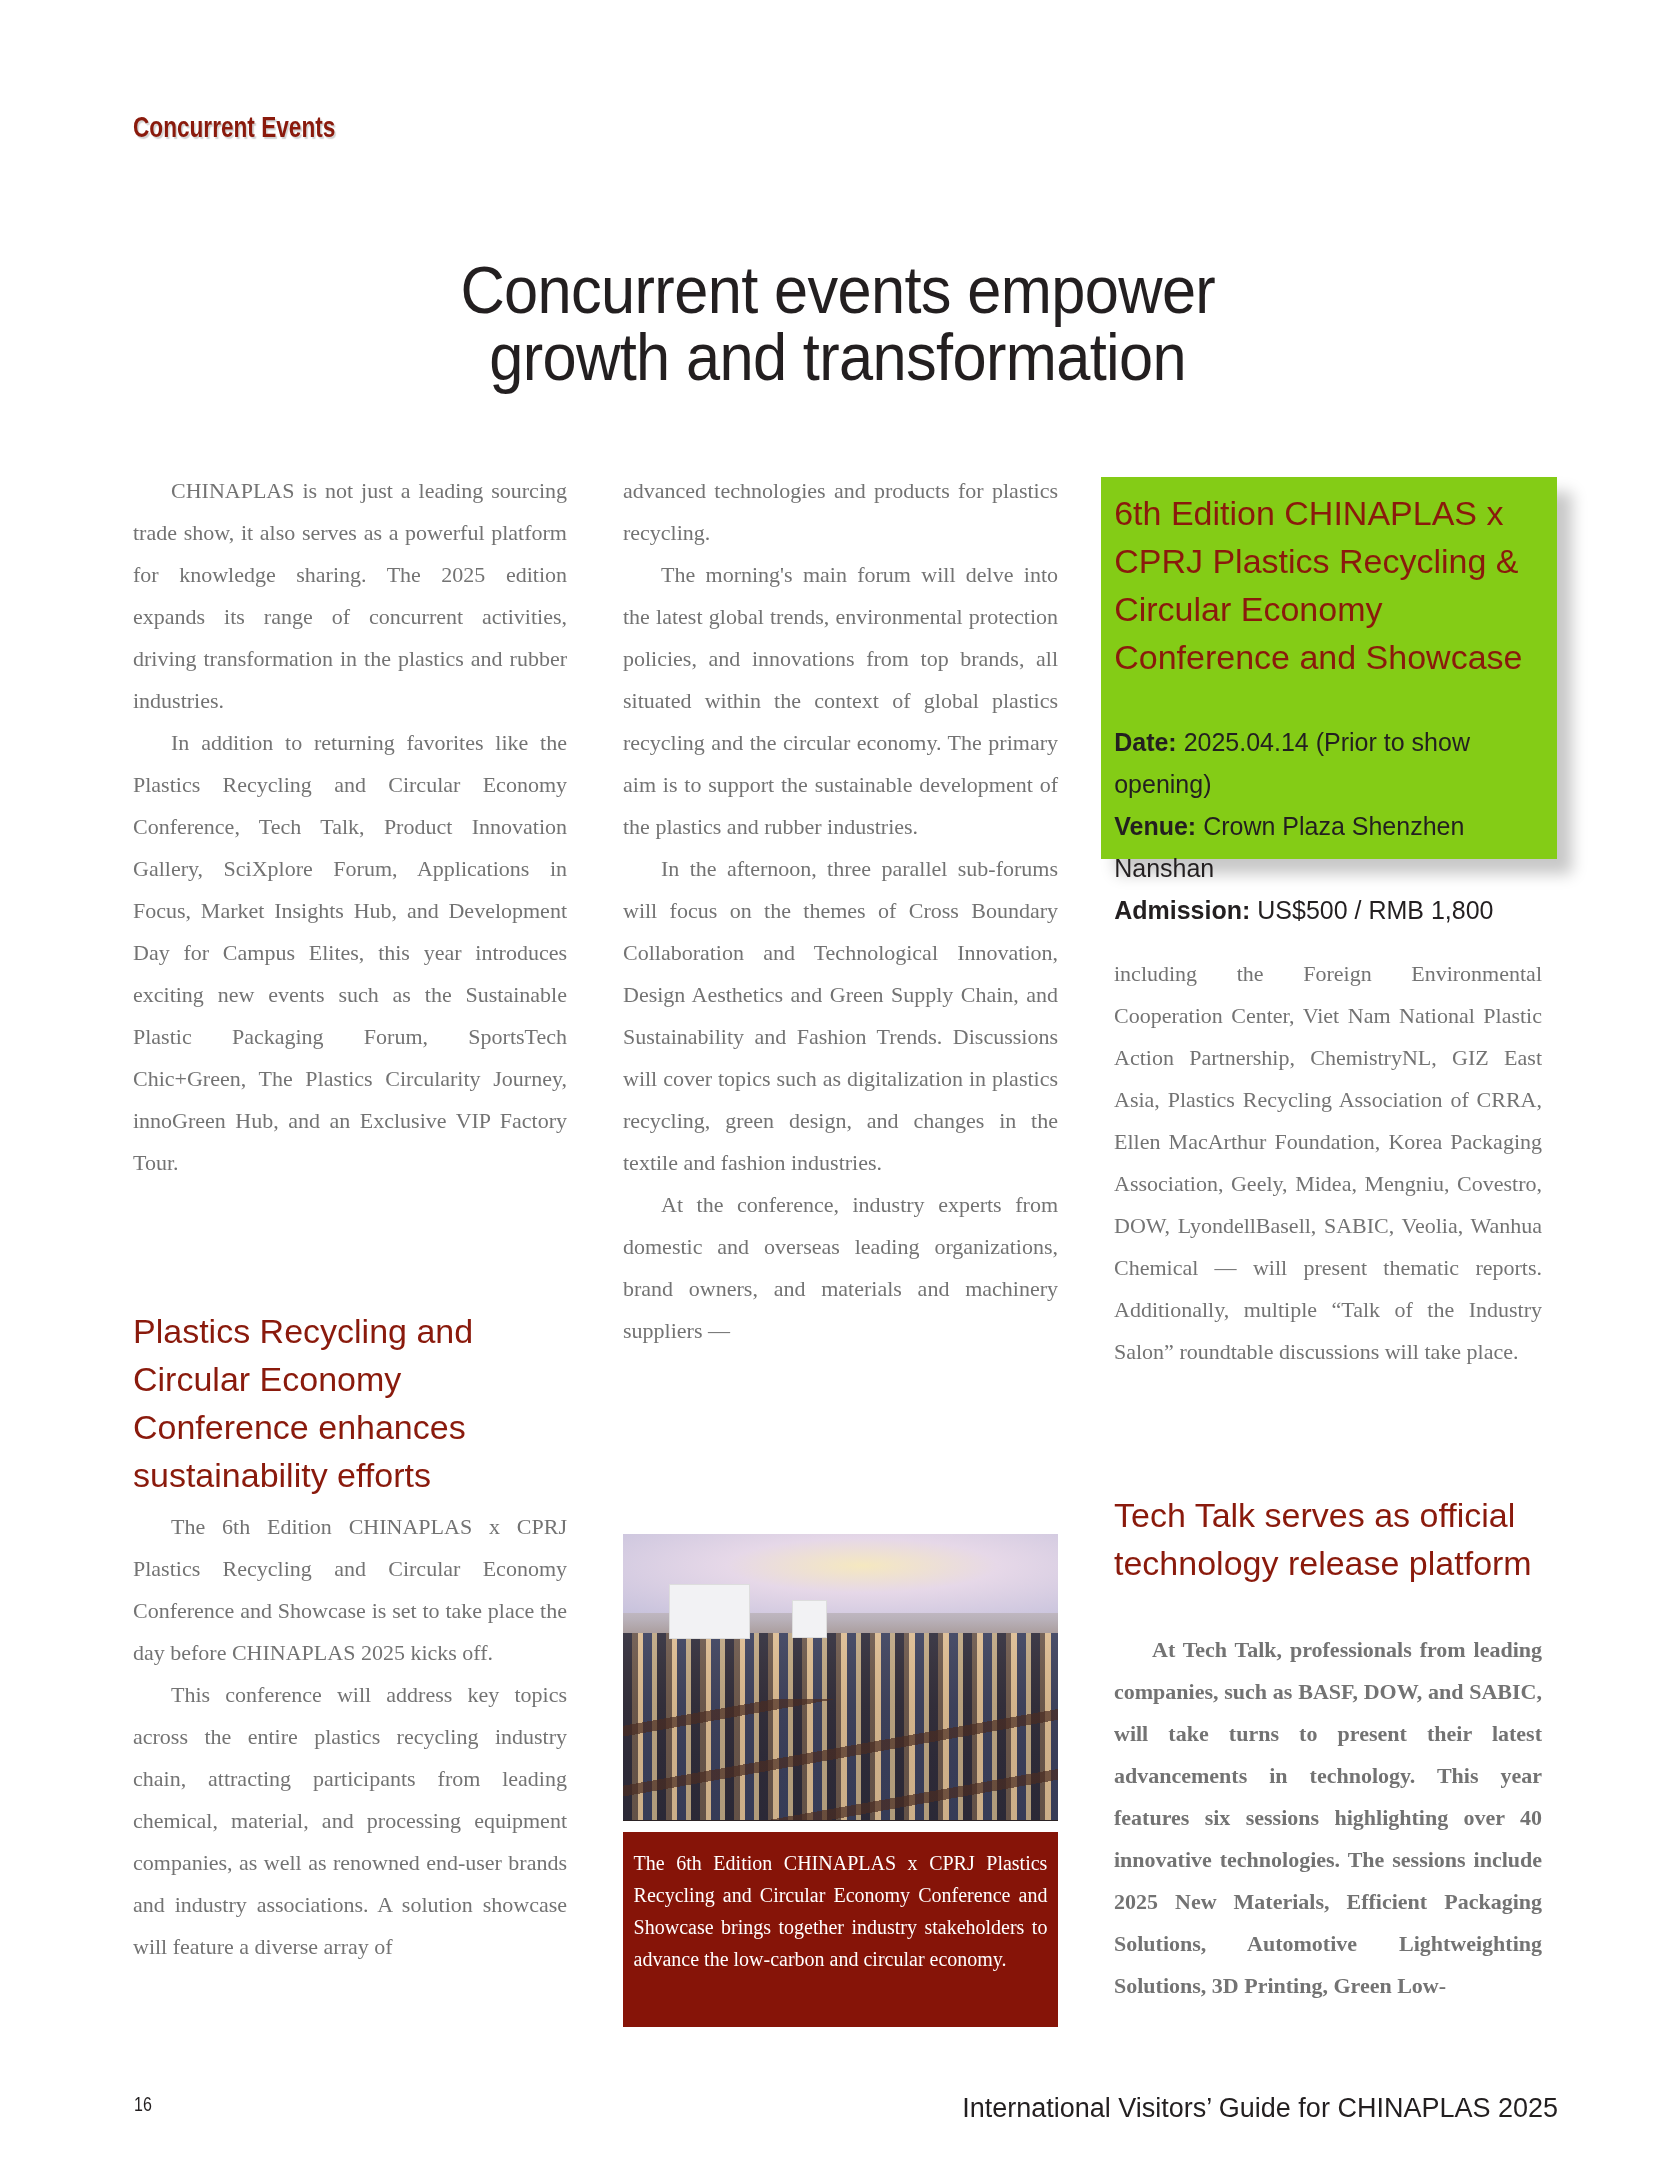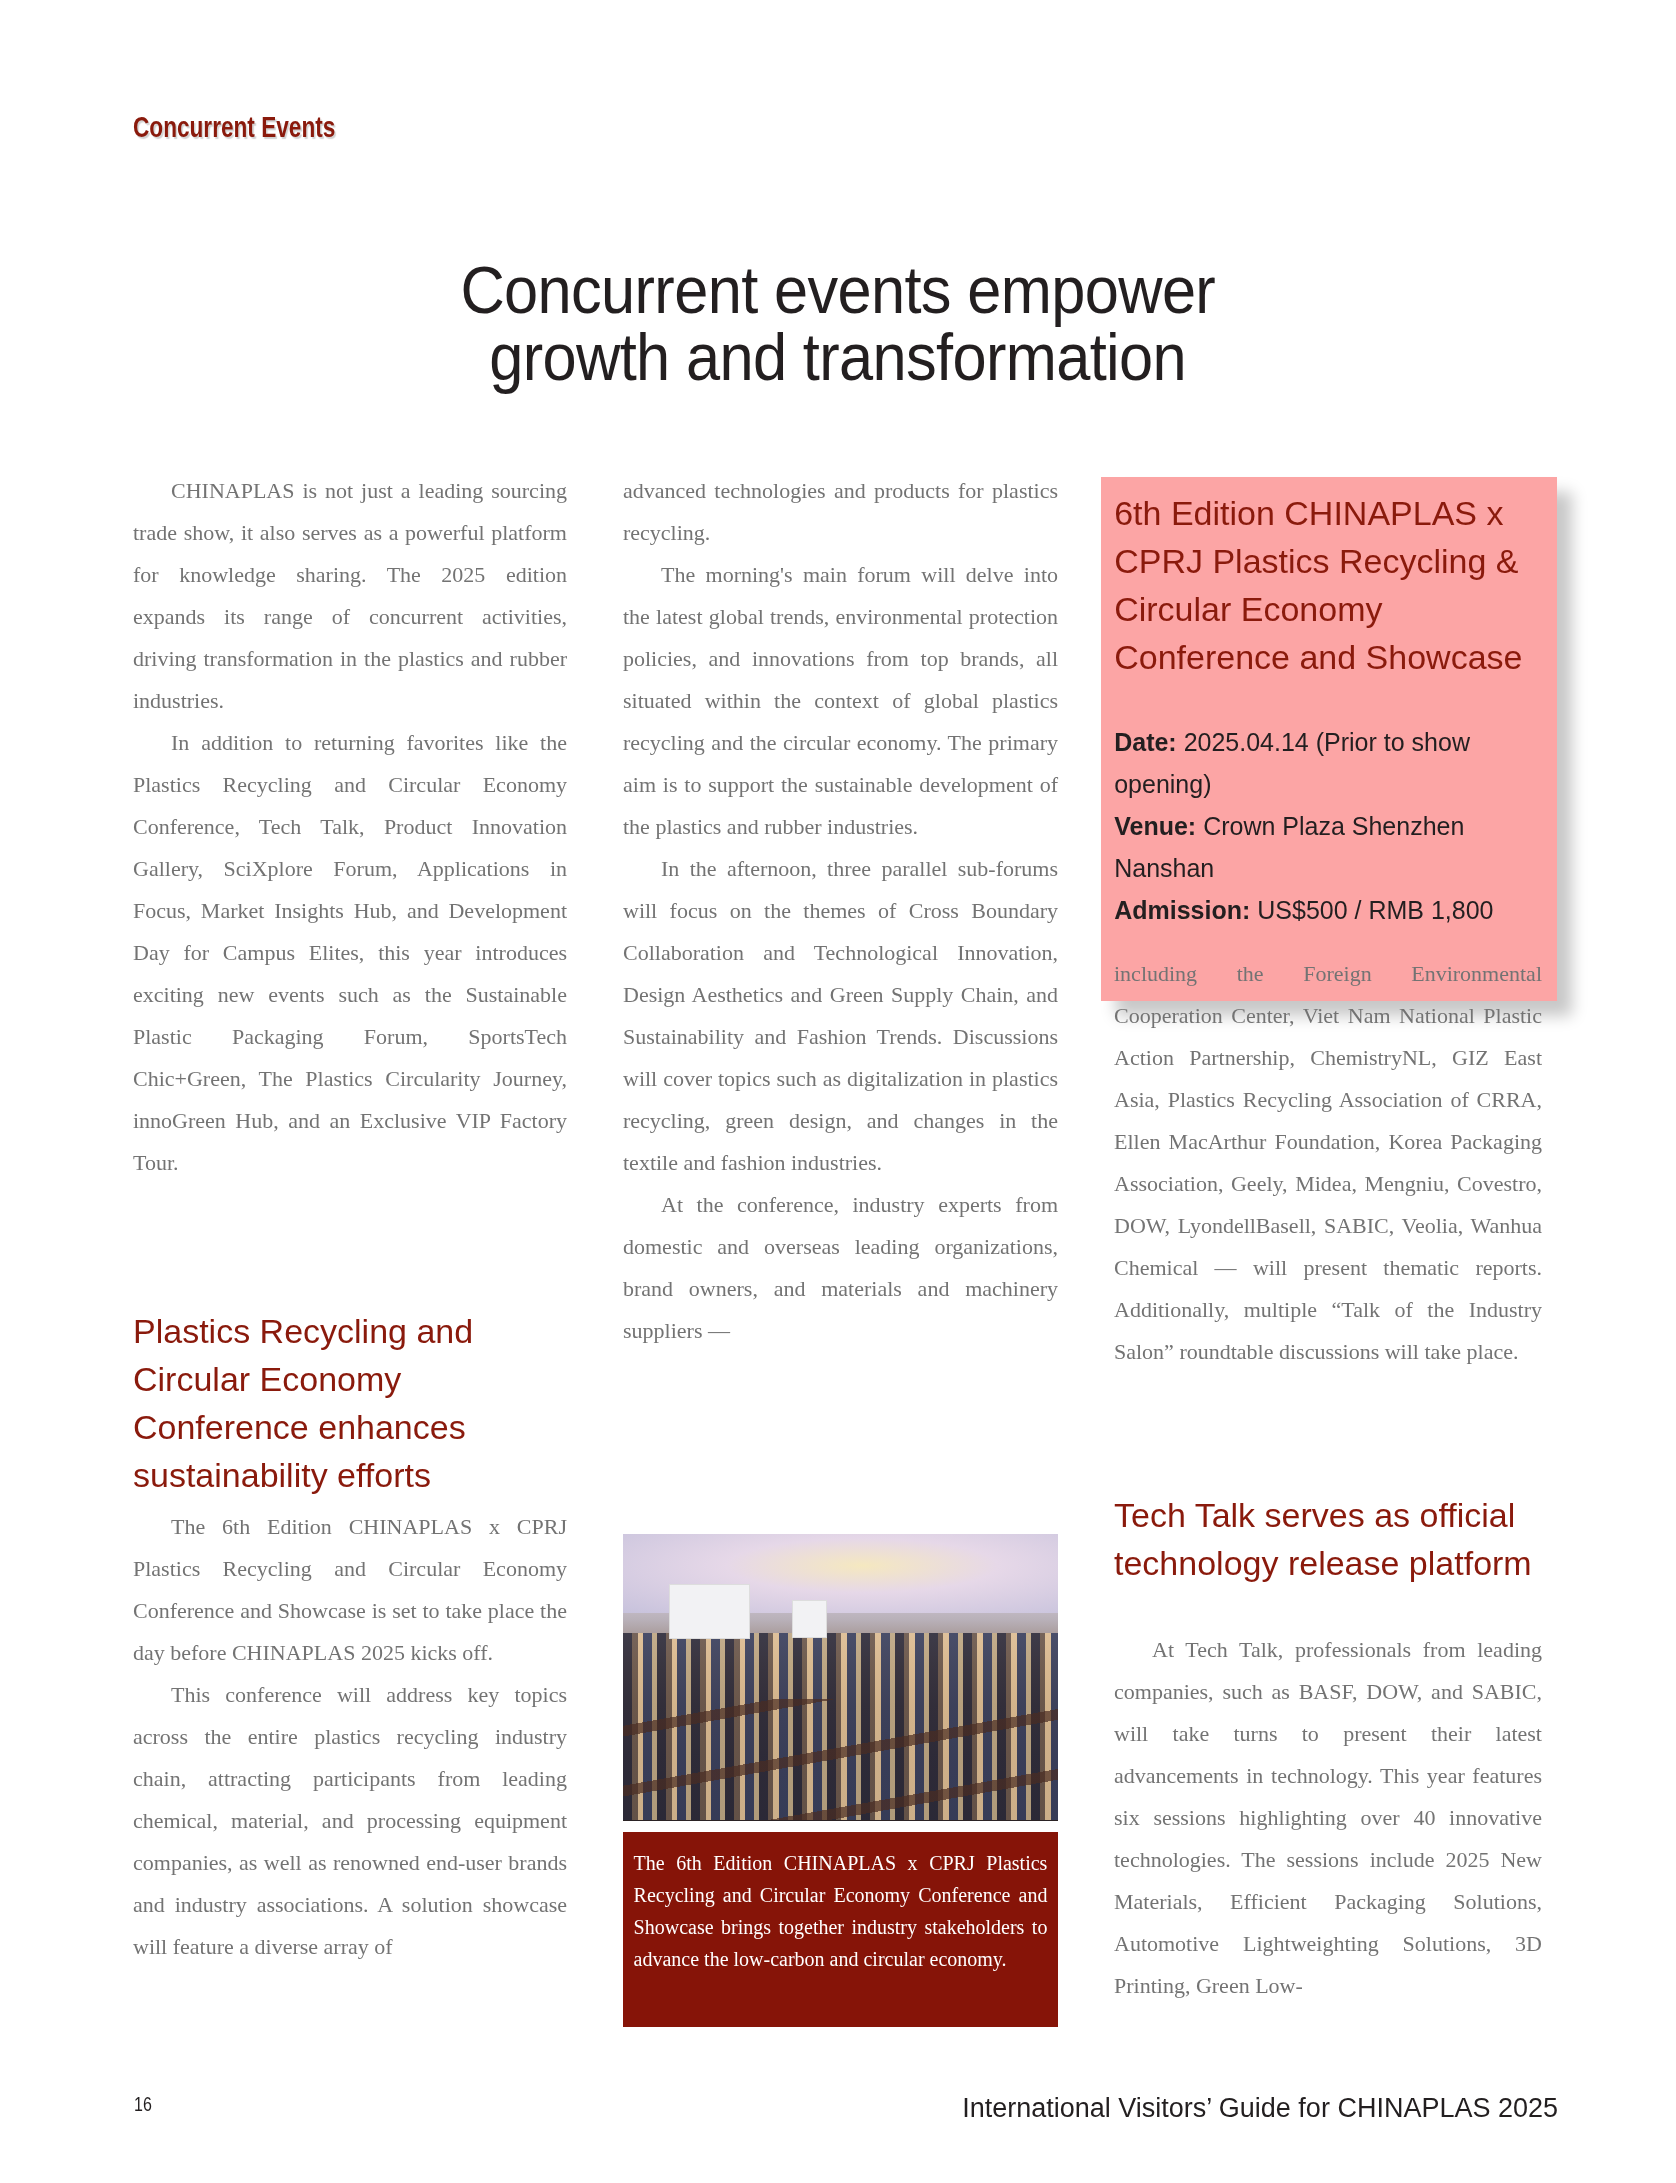--- a/index.html
+++ b/index.html
@@ -15,28 +15,28 @@
     font-family:"Liberation Sans", sans-serif; font-weight:normal; font-size:66px;
     line-height:67px; color:#231f20; letter-spacing:-0.7px;
   }
   .main-title span { display:inline-block; transform:scaleX(0.93); }
   .col { font-family:"Liberation Serif", serif; font-size:22px; line-height:42px; color:#737373; }
   .col p { margin:0; text-align:justify; text-align-last:left; }
   .col p.ind { text-indent:38px; }
   .col1 { left:133px; top:470px; width:434px; }
   .col2 { left:623px; top:470px; width:435px; }
   .col3 { left:1114px; top:953px; width:428px; }
-  .col3b { left:1114px; top:1629px; width:428px; }
+  .col3b { left:1114px; top:1629px; width:428px;font-weight:bold; }
   .red-head {
     font-family:"Liberation Sans", sans-serif; color:#8a1a0c; font-size:34px; line-height:48px;
   }
   .head1 { left:133px; top:1307px; width:436px; }
   .head3 { left:1114px; top:1491px; width:436px; }
   .box {
-    left:1101px; top:477px; width:456px; height:524px; background:#fca5a5;
+    left:1101px; top:477px; width:456px; height:382px; background:#84cc16;
     box-shadow:14.5px 14.5px 14.5px rgba(0,0,0,0.22);
   }
   .box-title {
     position:absolute; left:13.2px; top:12px; width:436px;
     font-family:"Liberation Sans", sans-serif; color:#8a1a0c; font-size:34px; line-height:48px;
   }
   .box-info {
     position:absolute; left:13.2px; top:244px; width:436px;
     font-family:Liberation Sans, sans-serif; font-size:25px; line-height:42px; color:#231f20;
   }

